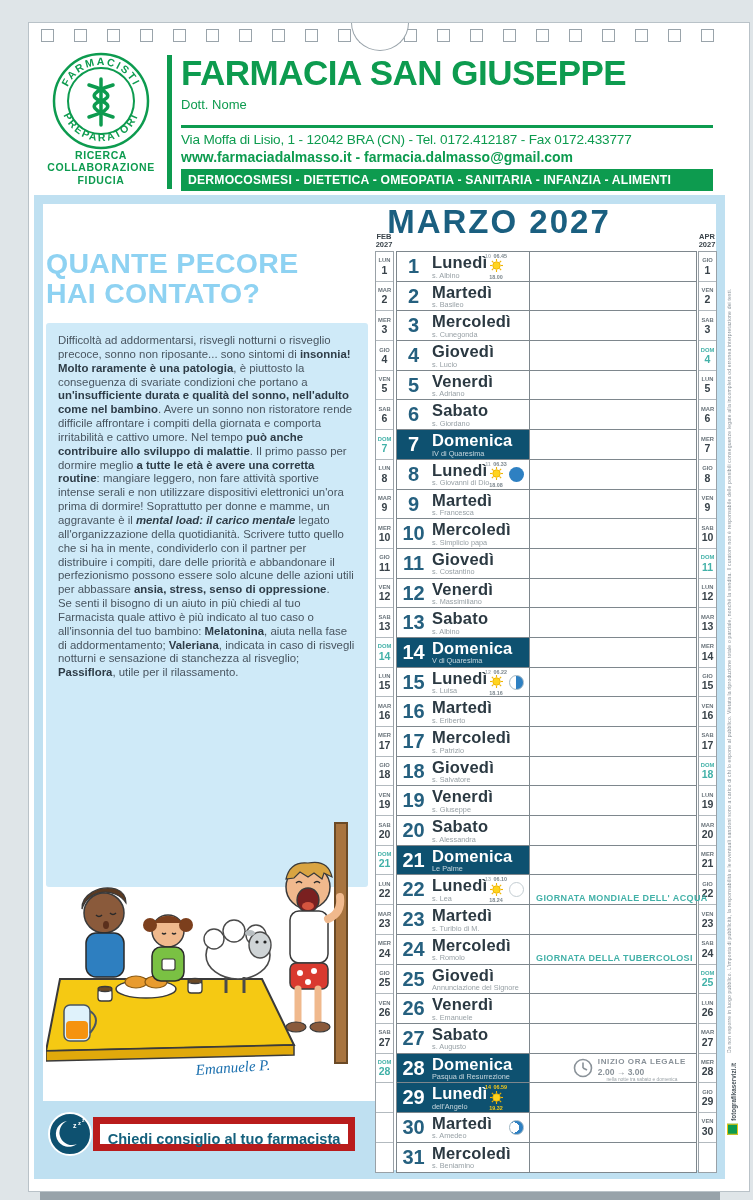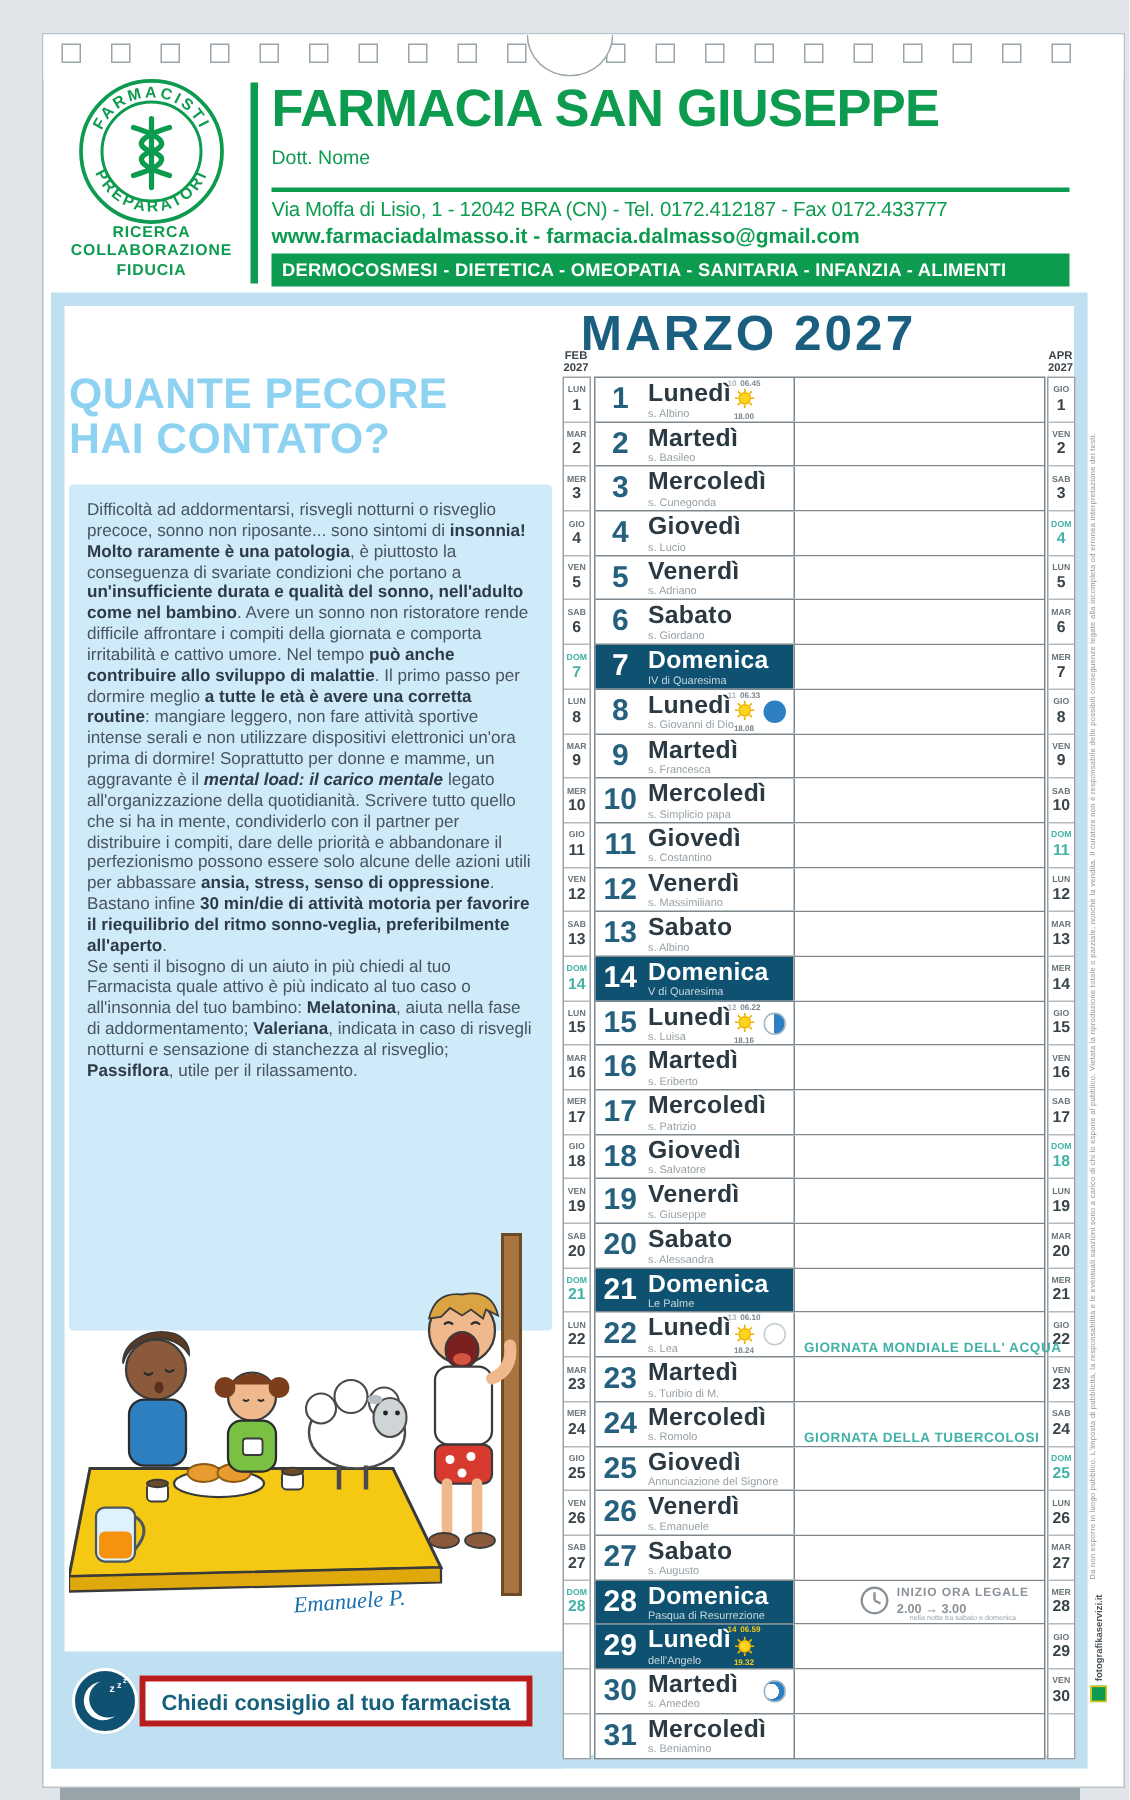--- a/index.html
+++ b/index.html
@@ -22,21 +22,21 @@
   .hserv{position:absolute;left:152px;top:120px;width:532px;height:22px;background:#0d9b4f;color:#fff;font-size:12.2px;font-weight:bold;line-height:22px;padding-left:7px;letter-spacing:.2px;box-sizing:border-box}
   
   .frame{position:absolute;left:5px;top:172px;width:691px;height:984px;border:9px solid #bfe0f1;background:#fff;box-sizing:border-box}
   
   .atitle{position:absolute;left:17px;top:226px;color:#8ed2f2;font-size:28.5px;font-weight:bold;line-height:1.04;letter-spacing:.3px}
   .abox{position:absolute;left:17px;top:300px;width:322px;height:564px;background:#cfeaf8;border-radius:3px;box-sizing:border-box;padding:11px 12px;color:#48545f;font-size:11.4px;line-height:1.215;overflow:hidden}
   .abox p{margin:0}
   .abox b{color:#2e3c47}
   .illus{position:absolute;left:17px;top:760px;width:322px;height:316px}
   .band{position:absolute;left:5px;top:1078px;width:342px;height:78px;background:#bfe0f1}
-  .advice{position:absolute;left:64px;top:1094px;width:262px;height:34px;background:#fff;border:4px solid #b91c1c;box-sizing:border-box;text-align:center;line-height:30px;color:#15607c;font-size:14.6px;font-weight:bold}
+  .advice{position:absolute;left:64px;top:1094px;width:262px;height:34px;background:#fff;border:7px solid #b91c1c;box-sizing:border-box;text-align:center;line-height:30px;color:#15607c;font-size:14.6px;font-weight:bold}
   .advice-ico{position:absolute;left:18px;top:1088px;width:46px;height:46px;z-index:2}
   
   .mtitle{position:absolute;left:320px;top:180px;width:300px;text-align:center;color:#1a5f80;font-size:33px;font-weight:bold;letter-spacing:2px}
   .mini-h{position:absolute;top:210px;width:44px;text-align:center;font-size:7.5px;font-weight:bold;color:#39434a;line-height:1.1}
   .mini-col{position:absolute;top:228px;width:19px;border:1px solid #99a1a7;box-sizing:border-box;background:#fff}
   .mini-cell{height:29.7px;box-sizing:border-box;border-bottom:1px solid #b3babf;display:flex;flex-direction:column;align-items:center;justify-content:center}
   .mini-cell:last-child{border-bottom:none}
   .mini-cell .ab{font-size:5.8px;font-weight:bold;color:#6a747b;line-height:1.25}
   .mini-cell .mn{font-size:10.5px;font-weight:bold;color:#39434a;line-height:1}
   .mini-cell.dom .ab,.mini-cell.dom .mn{color:#42b1a8}
@@ -138,21 +138,20 @@
   </div>
 
   <div class="frame"></div>
 
   <div class="atitle">
     <span>QUANTE PECORE</span><br>
     <span>HAI CONTATO?</span>
   </div>
   <div class="abox" id="article-box">
       <p><span>Difficoltà ad addormentarsi, risvegli notturni o risveglio precoce, sonno non riposante... sono sintomi di </span><b>insonnia! Molto raramente è una patologia</b><span>, è piuttosto la conseguenza di svariate condizioni che portano a </span><b>un'insufficiente durata e qualità del sonno, nell'adulto come nel bambino</b><span>. Avere un sonno non ristoratore rende difficile affrontare i compiti della giornata e comporta irritabilità e cattivo umore. Nel tempo </span><b>può anche contribuire allo sviluppo di malattie</b><span>. Il primo passo per dormire meglio </span><b>a tutte le età è avere una corretta routine</b><span>: mangiare leggero, non fare attività sportive intense serali e non utilizzare dispositivi elettronici un'ora prima di dormire! Soprattutto per donne e mamme, un aggravante è il </span><b style="font-style: italic;">mental load: il carico mentale</b><span> legato all'organizzazione della quotidianità. Scrivere tutto quello che si ha in mente, condividerlo con il partner per distribuire i compiti, dare delle priorità e abbandonare il perfezionismo possono essere solo alcune delle azioni utili per abbassare </span><b>ansia, stress, senso di oppressione</b><span>.</span></p>
-      <p><span>Bastano infine </span><b>30 min/die di attività motoria per favorire il riequilibrio del ritmo sonno-veglia, preferibilmente all'aperto</b><span>.</span></p>
       <p><span>Se senti il bisogno di un aiuto in più chiedi al tuo Farmacista quale attivo è più indicato al tuo caso o all'insonnia del tuo bambino: </span><b>Melatonina</b><span>, aiuta nella fase di addormentamento; </span><b>Valeriana</b><span>, indicata in caso di risvegli notturni e sensazione di stanchezza al risveglio; </span><b>Passiflora</b><span>, utile per il rilassamento.</span></p>
     </div>
 
   <div class="illus">
     <svg width="322" height="316" viewBox="0 0 322 316">
 
       <rect x="289" y="40" width="12" height="240" fill="#a8743f" stroke="#6b4a26" stroke-width="2"></rect>
 
       <g>
         <polygon points="14,196 216,196 248,262 0,268" fill="#f5c913" stroke="#3a3a3a" stroke-width="2"></polygon>

